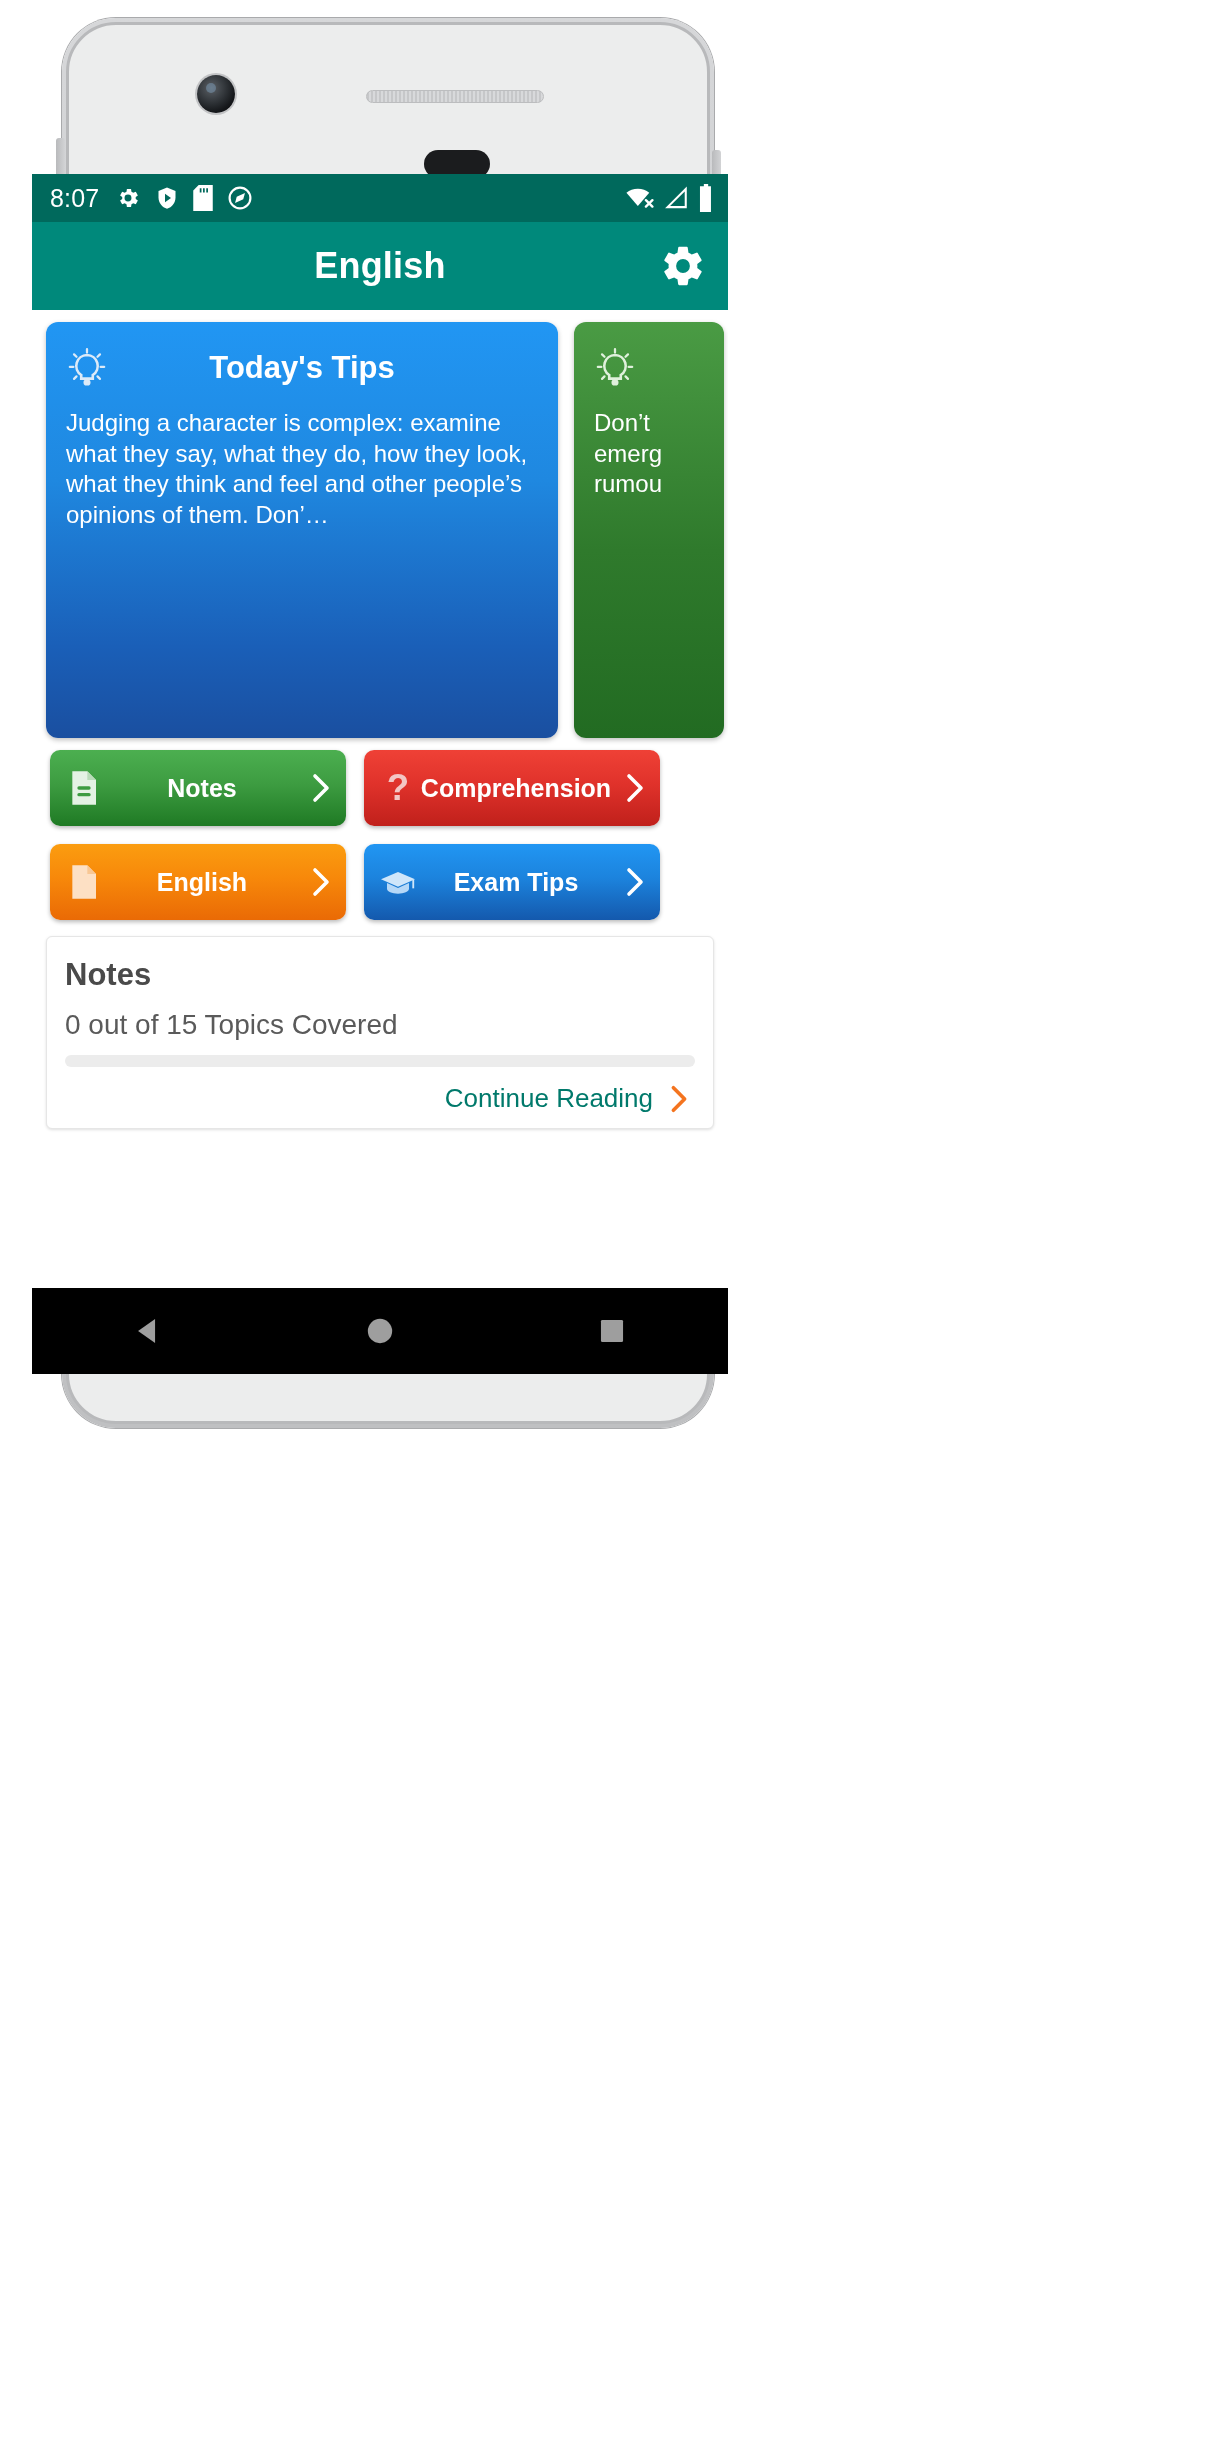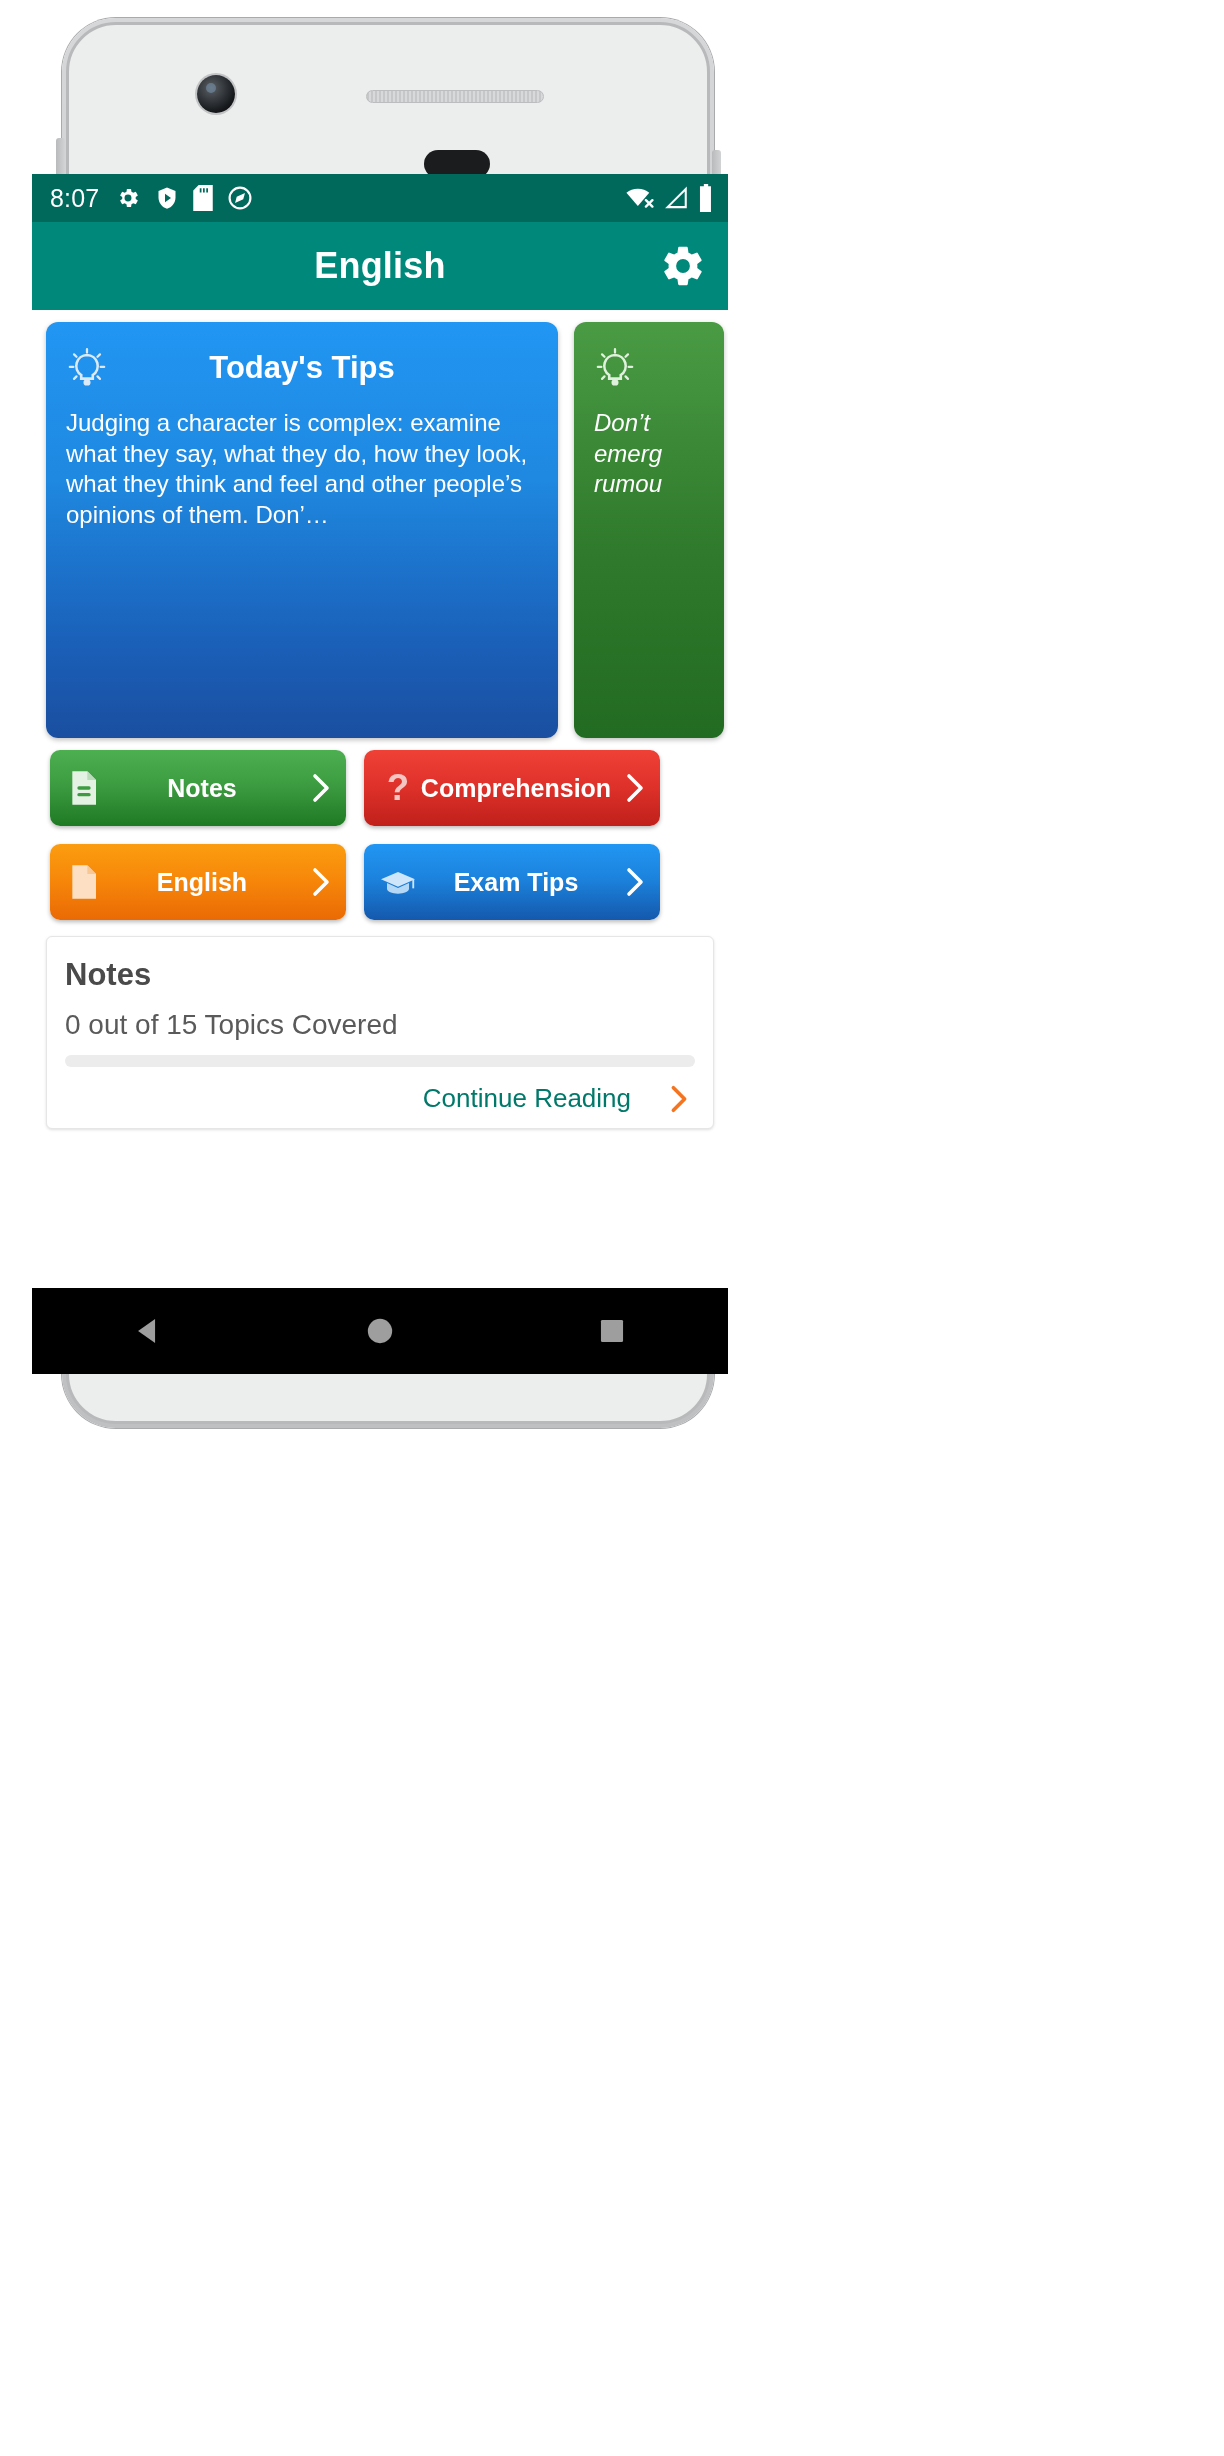--- a/index.html
+++ b/index.html
@@ -158,21 +158,21 @@
     text-align: center;
     font-size: 31px;
     font-weight: 700;
   }
   .tip-body {
     margin-top: 14px;
     font-size: 24px;
     line-height: 1.28;
     font-weight: 400;
   }
-  .tip-card.secondary .tip-body { font-size: 24px; font-style: italic; }
+  .tip-card.secondary .tip-body { font-size: 24px; }
   .tip-card.secondary .tip-head { min-height: 52px; }
 
   
   .grid {
     padding: 12px 18px 0 18px;
     display: flex;
     flex-wrap: wrap;
     gap: 18px 18px;
   }
   .act {
@@ -232,21 +232,21 @@
     border-radius: 6px;
     background: #ececec;
     overflow: hidden;
   }
   .prog-fill { height: 100%; background: #009688; width: 0%; }
   .prog-footer {
     margin-top: 16px;
     display: flex;
     align-items: center;
     justify-content: flex-end;
-    gap: 38px;
+    gap: 16px;
     padding-right: 6px;
   }
   .prog-link {
     color: #00796b;
     font-size: 26px;
     font-weight: 400;
   }
   .prog-arrow { width: 20px; height: 28px; }
 
   

